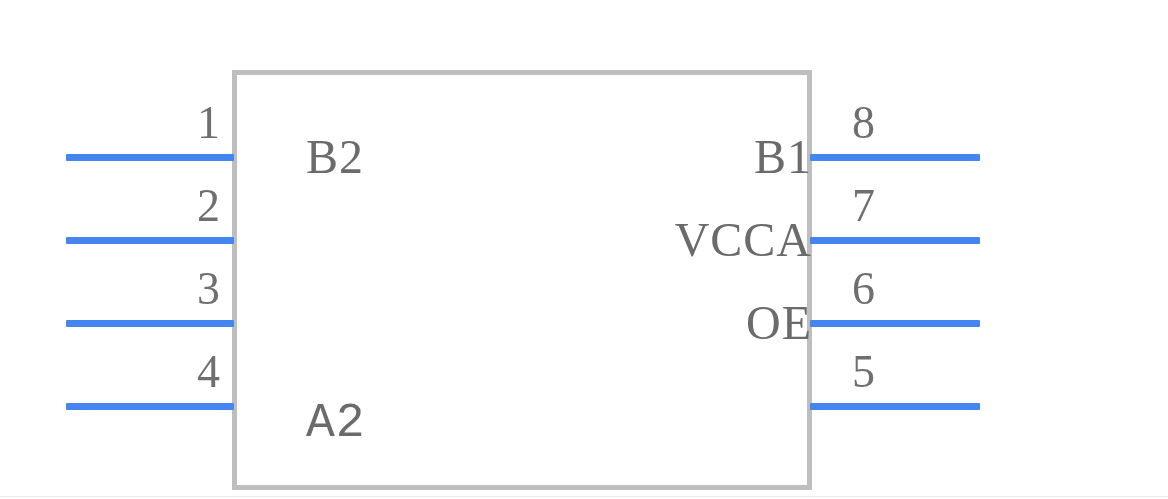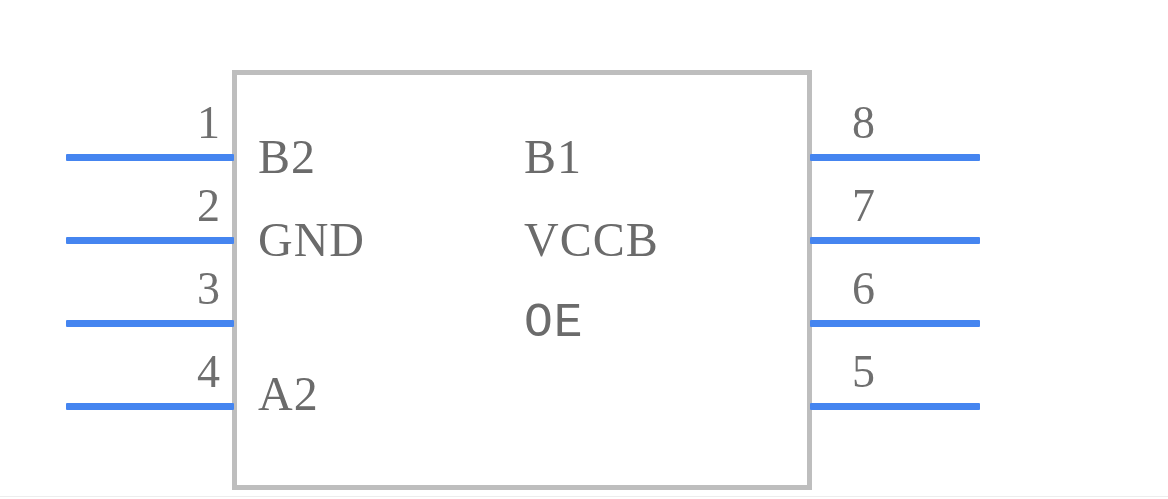--- a/index.html
+++ b/index.html
@@ -68,63 +68,64 @@
   
   .pin-name {
     position: absolute;
     color: #6b6b6b;
     font-family: "Liberation Serif", serif;
     font-size: 48px;
     line-height: 48px;
     font-weight: 400;
     letter-spacing: 1px;
     white-space: nowrap;
+    margin-left: 48px;
   }
   .pin-name-left {
     left: 258px;
     width: 280px;
     text-align: left;
   }
   .pin-name-right {
-    left: 524px;
+    left: 484px;
     width: 280px;
+    text-align: right;
   }
 </style>
 </head>
 <body>
 
 <div id="symbol-canvas">
 
   <div id="ic-body"></div>
 
   <div class="pin-wire pin-wire-left" style="top:154px;"></div>
   <div class="pin-number pin-number-left" style="top:100px;">1</div>
   <div class="pin-name pin-name-left" style="top:133px;">B2</div>
 
   <div class="pin-wire pin-wire-left" style="top:237px;"></div>
   <div class="pin-number pin-number-left" style="top:183px;">2</div>
-  <div class="pin-name pin-name-left" style="top:216px;">GND</div>
 
   <div class="pin-wire pin-wire-left" style="top:320px;"></div>
   <div class="pin-number pin-number-left" style="top:266px;">3</div>
 
   <div class="pin-wire pin-wire-left" style="top:403px;"></div>
   <div class="pin-number pin-number-left" style="top:349px;">4</div>
-  <div class="pin-name pin-name-left" style="top:370px;">A2</div>
+  <div class="pin-name pin-name-left" style="top:399px;font-family:Liberation Mono, monospace;">A2</div>
 
   <div class="pin-wire pin-wire-right" style="top:154px;"></div>
   <div class="pin-number pin-number-right" style="top:100px;">8</div>
   <div class="pin-name pin-name-right" style="top:133px;">B1</div>
 
   <div class="pin-wire pin-wire-right" style="top:237px;"></div>
   <div class="pin-number pin-number-right" style="top:183px;">7</div>
-  <div class="pin-name pin-name-right" style="top:216px;">VCCB</div>
+  <div class="pin-name pin-name-right" style="top:216px;">VCCA</div>
 
   <div class="pin-wire pin-wire-right" style="top:320px;"></div>
   <div class="pin-number pin-number-right" style="top:266px;">6</div>
-  <div class="pin-name pin-name-right" style="top:299px;font-family:Liberation Mono, monospace;">OE</div>
+  <div class="pin-name pin-name-right" style="top:299px;">OE</div>
 
   <div class="pin-wire pin-wire-right" style="top:403px;"></div>
   <div class="pin-number pin-number-right" style="top:349px;">5</div>
 
   <div id="bottom-rule"></div>
 
 </div>
 
 </body></html>

